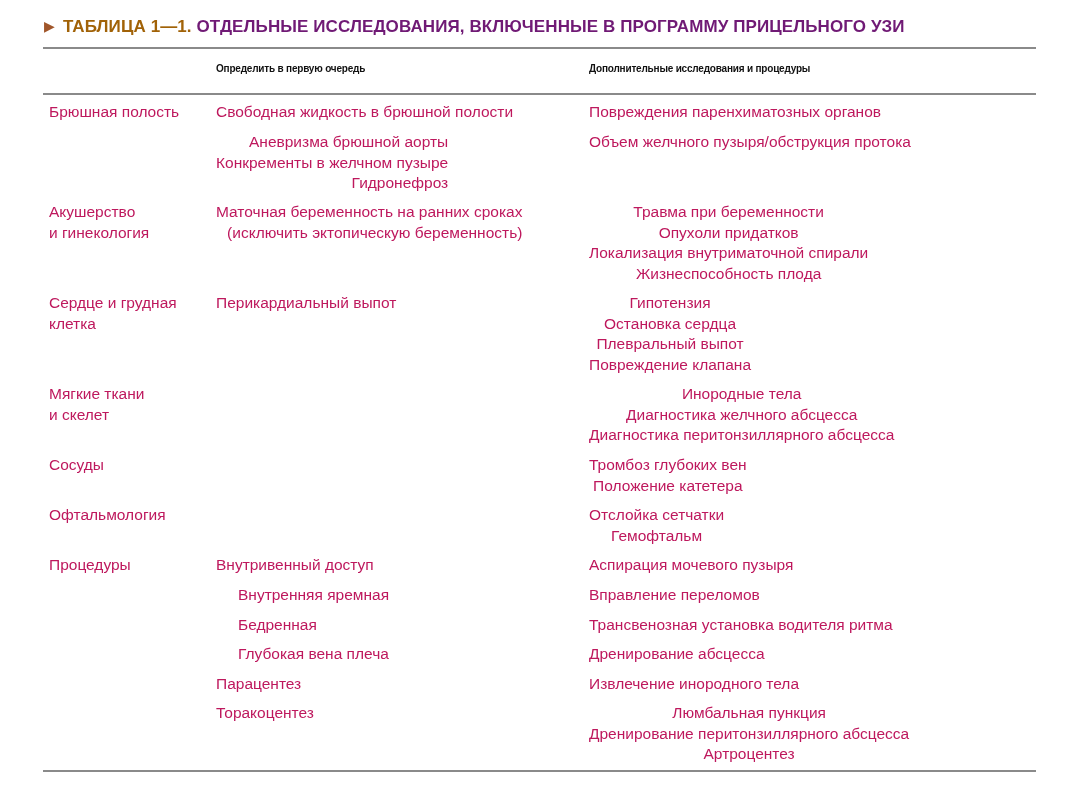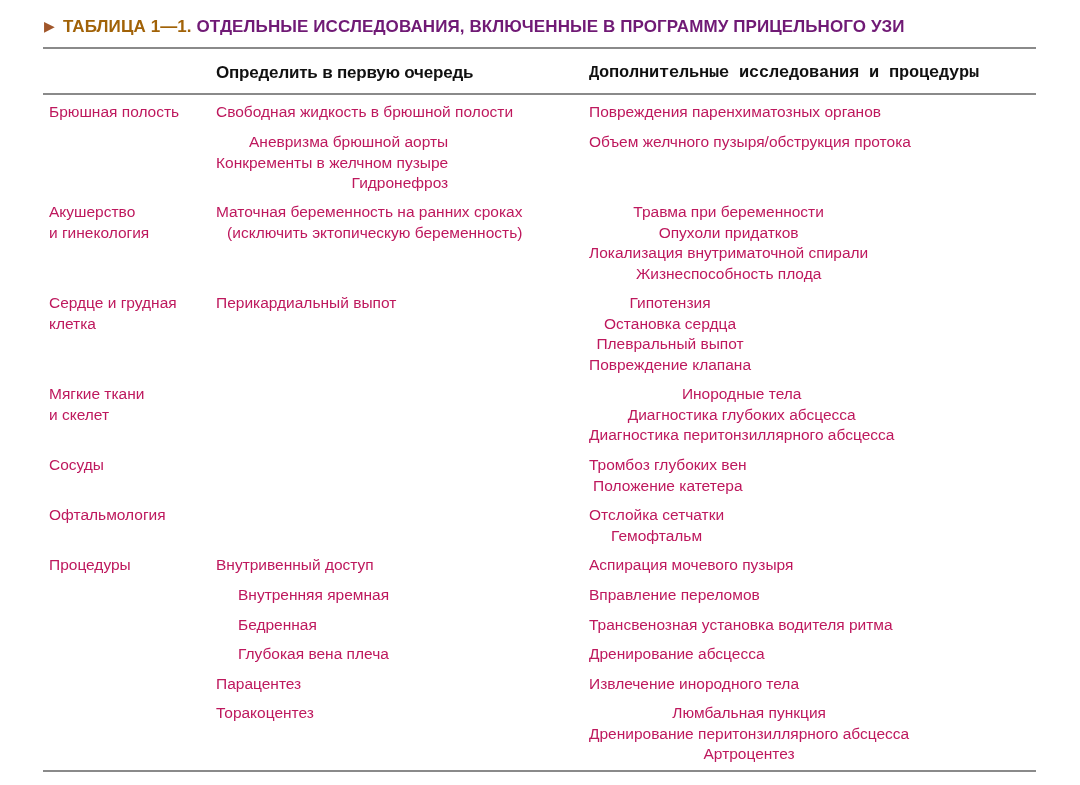--- a/index.html
+++ b/index.html
@@ -13,23 +13,23 @@
     font-size: 17px; font-weight: bold; letter-spacing: 0.1px;
     white-space: nowrap;
   }
   .title .arrow { color: #a0562a; font-size: 14px; margin-right: 8px; display: inline-block; transform: translateY(-1px); }
   .title .prefix { color: #a16207; }
   .title .text { color: #701a75; }
   .rule { position: absolute; left: 43px; width: 993px; height: 2px; background: #8a8a8a; }
   .rule.top { top: 47px; }
   .rule.head { top: 93px; }
   .rule.bottom { top: 770px; }
-  .hdr { position: absolute; top: 63px; font-size: 17px; font-weight: bold; color: #111; white-space: nowrap; letter-spacing: -0.2px; }
+  .hdr { position: absolute; top: 63px; font-size: 10px; font-weight: bold; color: #111; white-space: nowrap; letter-spacing: -0.2px; }
   .hdr.c1 { left: 216px; }
-  .hdr.c2 { left: 589px; font-family: Liberation Mono, monospace; }
+  .hdr.c2 { left: 589px; }
   .body { position: absolute; left: 0; top: 102px; width: 1080px; }
   .row { position: relative; display: block; }
   .cell { position: absolute; top: 0; font-size: 15.5px; line-height: 20.5px; white-space: nowrap; color: #be185d; }
   .cell.c0 { left: 49px; }
   .cell.c1 { left: 216px; text-align: right; }
   .cell.c2 { left: 589px; text-align: center; }
   .line { display: block; }
   .indent { padding-left: 22px; }
 </style>
 </head>
@@ -102,21 +102,21 @@
       </div>
     </div>
     <div class="row" style="position: absolute; top: 282px; left: 0px; width: 1080px;">
       <div class="cell c0">
         <span class="line">Мягкие ткани</span>
         <span class="line">и скелет</span>
       </div>
       <div class="cell c1"></div>
       <div class="cell c2">
         <span class="line">Инородные тела</span>
-        <span class="line">Диагностика глубоких абсцесса</span>
+        <span class="line">Диагностика желчного абсцесса</span>
         <span class="line">Диагностика перитонзиллярного абсцесса</span>
       </div>
     </div>
     <div class="row" style="position: absolute; top: 353px; left: 0px; width: 1080px;">
       <div class="cell c0">
         <span class="line">Сосуды</span>
       </div>
       <div class="cell c1"></div>
       <div class="cell c2">
         <span class="line">Тромбоз глубоких вен</span>

